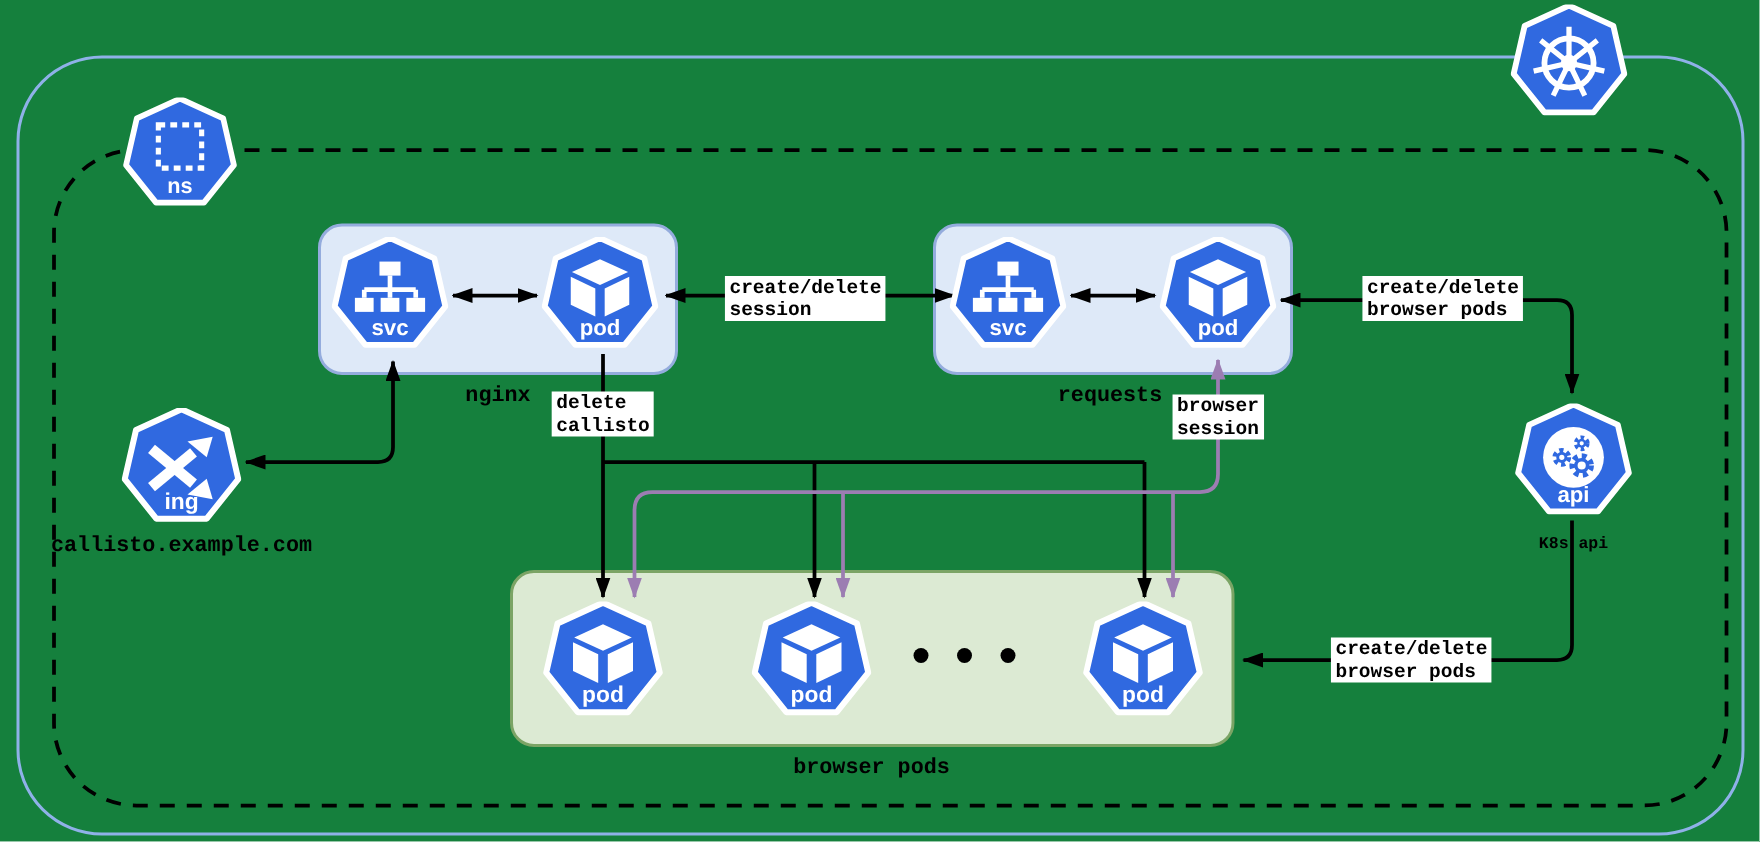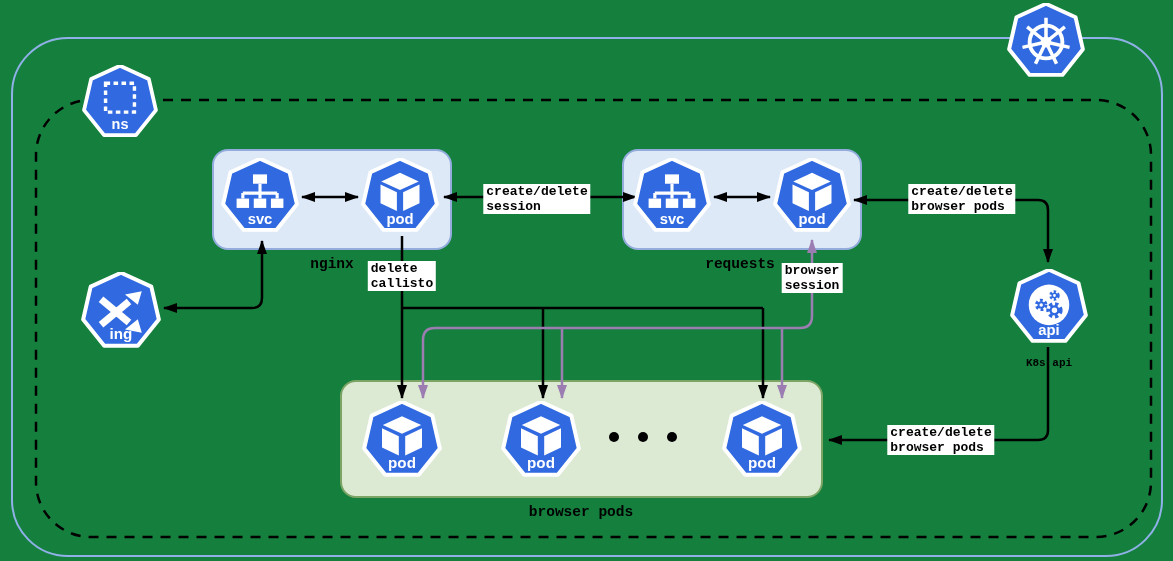--- a/index.html
+++ b/index.html
@@ -174,20 +174,21 @@
 
   <div class="dots">
     <span></span>
     <span></span>
     <span></span>
   </div>
 
   <div class="cap" style="left:332px;top:256px">nginx</div>
   <div class="cap" style="left:740px;top:256px">requests</div>
   <div class="cap" style="left:581px;top:504px">browser pods</div>
+  <div class="cap" style="left:121px;top:356px">callisto.example.com</div>
   <div class="cap elabel bare" style="left:1049px;top:356px;font-size:11px">K8s api</div>
 
   <div class="elabel" style="left:537px;top:184px">
     <div>create/delete</div>
     <div>session</div>
   </div>
   <div class="elabel" style="left:962px;top:184px">
     <div>create/delete</div>
     <div>browser pods</div>
   </div>

